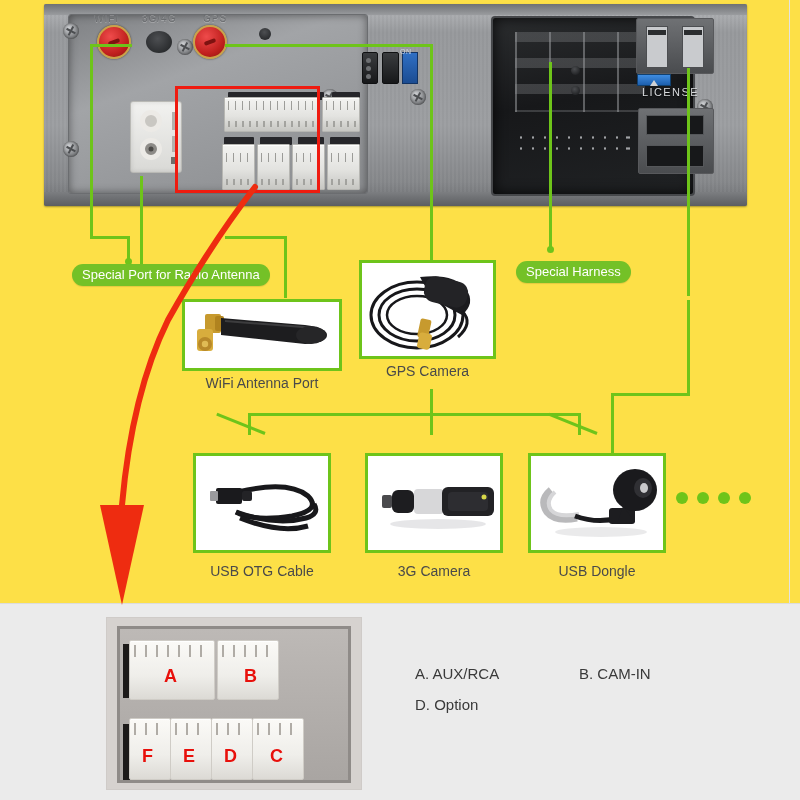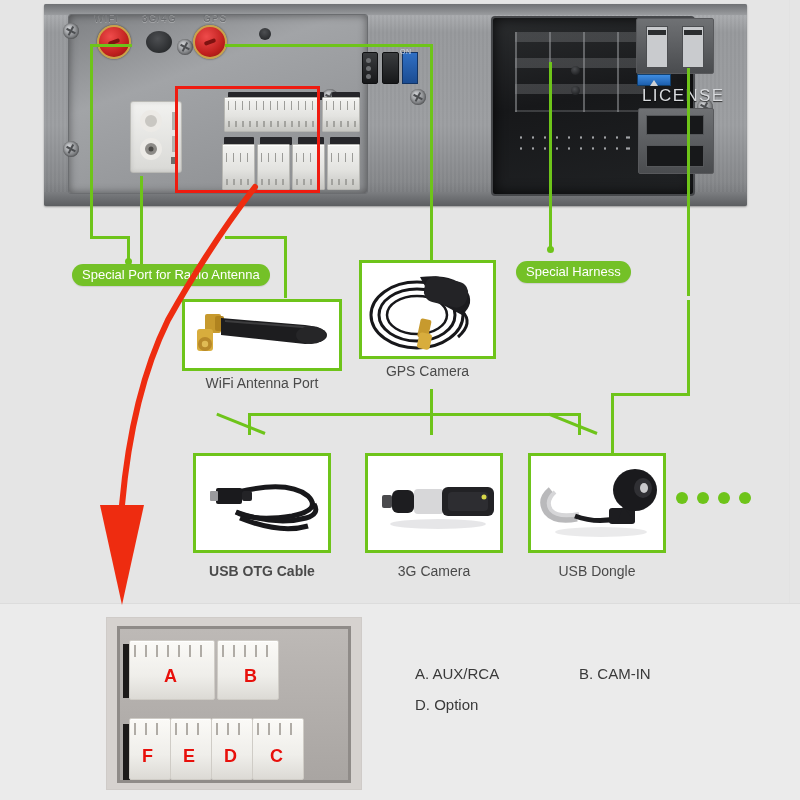--- a/index.html
+++ b/index.html
@@ -1,21 +1,21 @@
 <!DOCTYPE html>
 <html><head>
 <meta charset="utf-8">
 <style>
   * { box-sizing: border-box; margin:0; padding:0; }
   html,body{
     width:800px; height:800px; overflow:hidden;
     background:#ffffff;
     font-family:"Liberation Sans", sans-serif;
   }
-  #root{ position:relative; width:800px; height:800px; background:#e5e5e5;padding-left:29px; }
+  #root{ position:relative; width:800px; height:800px; background:#fde047;padding-left:29px; }
 
   
   .canvas-right-edge{
     position:absolute; left:789px; top:0; width:1px; height:603px;
     background:#e2e2e2;
   }
 
   
   .unit{
     position:absolute; left:44px; top:4px; width:703px; height:202px;
@@ -182,21 +182,21 @@
   .usb-port{
     position:absolute; background:#c9cbce; border:1px solid #4c4e51;
   }
   .usb-port .tongue{
     position:absolute; left:1px; right:1px; top:3px; height:5px; background:#2b2d2f;
   }
   .usb-dark{
     position:absolute; background:#17181a; border:1px solid #55575a;
   }
   .license-txt{
-    position:absolute; color:#d9dbde; font-size:17px; letter-spacing:1.4px;
+    position:absolute; color:#d9dbde; font-size:11px; letter-spacing:1.4px;
     font-family:"Liberation Sans", sans-serif;
     text-shadow:0 1px 1px rgba(0,0,0,.7);
   }
   .license-tri{
     position:absolute; width:0;height:0;
     border-left:4px solid transparent; border-right:4px solid transparent;
     border-bottom:6px solid #d0d2d5;
   }
 
   
@@ -470,21 +470,21 @@
       <svg viewBox="0 0 138 100" width="138" height="100">
         <path d="M42 36 Q92 24 112 40 Q126 54 96 60 Q58 66 40 56" fill="none" stroke="#18181b" stroke-width="5"></path>
         <path d="M40 56 Q80 70 110 62 Q124 58 118 48" fill="none" stroke="#18181b" stroke-width="5"></path>
         <path d="M44 62 Q84 78 112 70" fill="none" stroke="#18181b" stroke-width="5"></path>
         <rect x="20" y="32" width="26" height="16" rx="2" fill="#1a1a1d"></rect>
         <rect x="14" y="35" width="8" height="10" rx="1" fill="#9a9a9d"></rect>
         <rect x="46" y="35" width="10" height="10" rx="2" fill="#232326"></rect>
       </svg>
     </div>
   </div>
-  <div class="pcap" style="left:183px;top:563px;width:158px;font-weight:bold;">USB OTG Cable</div>
+  <div class="pcap" style="left:183px;top:563px;width:158px;">USB OTG Cable</div>
 
   <div class="pbox" style="left:365px;top:453px;width:138px;height:100px;">
     <div class="art">
       <svg viewBox="0 0 138 100" width="138" height="100">
         <rect x="14" y="39" width="10" height="13" rx="2" fill="#4a4a4d"></rect>
         <rect x="24" y="34" width="22" height="23" rx="6" fill="#1d1d20"></rect>
         <rect x="46" y="33" width="30" height="25" rx="4" fill="#d7d7d9"></rect>
         <rect x="74" y="31" width="52" height="29" rx="6" fill="#222225"></rect>
         <rect x="80" y="36" width="40" height="19" rx="4" fill="#2d2d31"></rect>
         <circle cx="116" cy="41" r="2.5" fill="#d8d84a"></circle>

